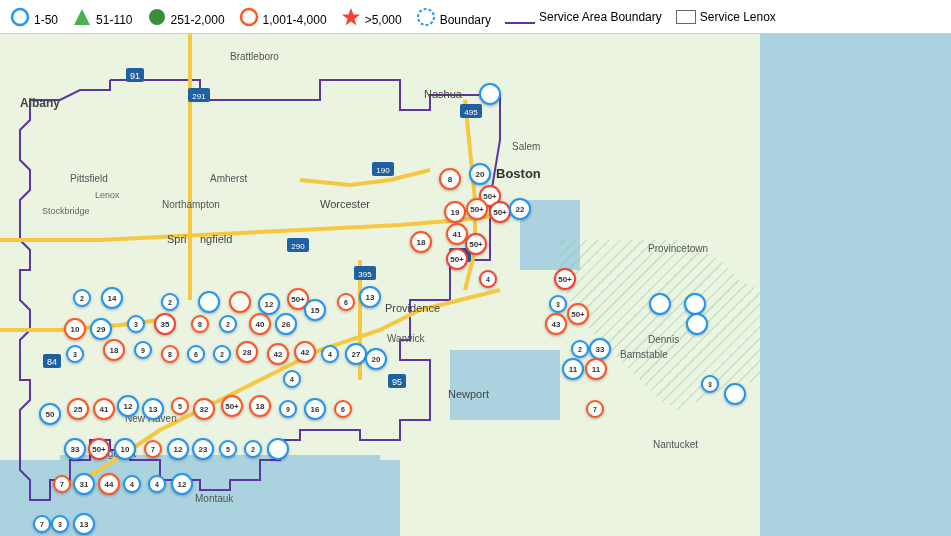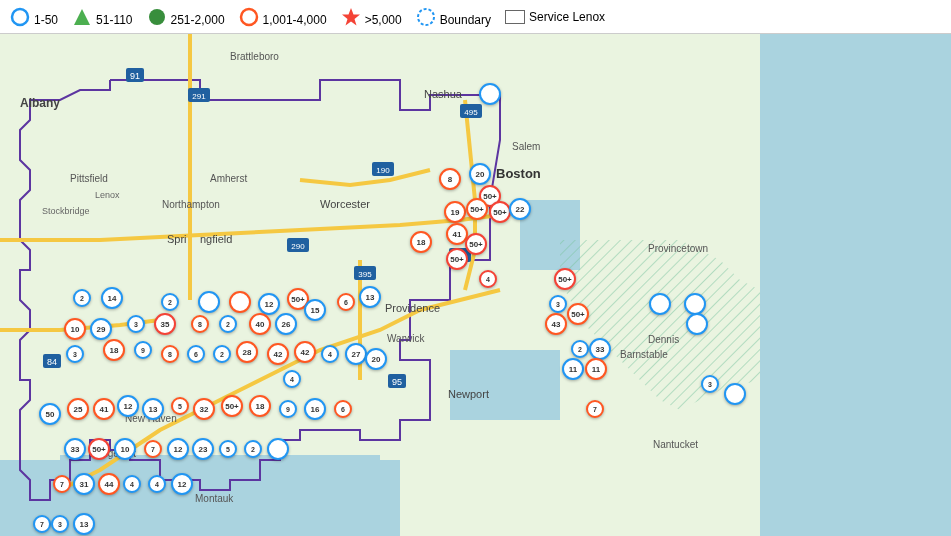--- a/index.html
+++ b/index.html
@@ -145,20 +145,24 @@
       </div>
       <span>&gt;5,000</span>
     </div>
     <div class="legend-item">
       <div class="legend-icon">
         <svg width="20" height="20">
             <circle cx="10" cy="10" r="8" fill="white" stroke="#2196F3" stroke-width="2" stroke-dasharray="3,2"></circle>
           </svg>
       </div>
       <span>Boundary</span>
+    </div>
+    <div class="legend-item">
+      <div class="legend-line"></div>
+      <span>Service Area Boundary</span>
     </div>
     <div class="legend-item">
       <div class="legend-hatch"></div>
       <span>Service Lenox</span>
     </div>
   </div>
 
   <svg id="map-svg" viewBox="0 0 951 536">
     <defs>
       <pattern id="hatch" patternUnits="userSpaceOnUse" width="8" height="8" patternTransform="rotate(45)">

